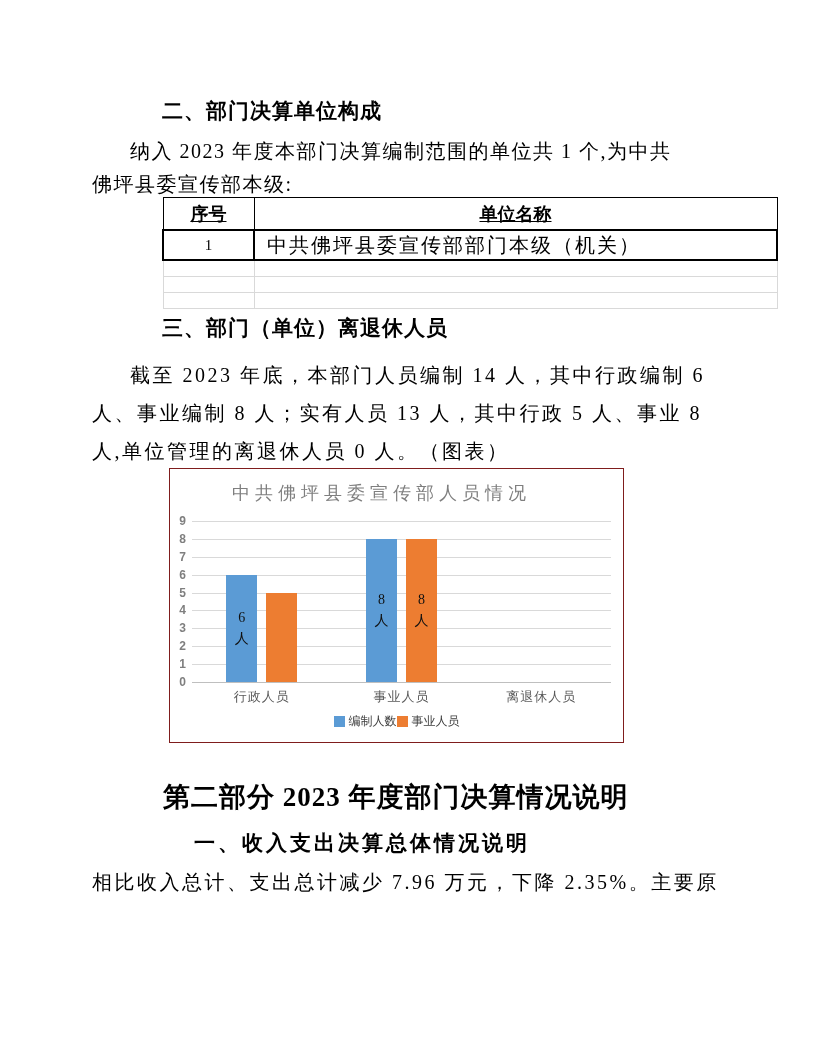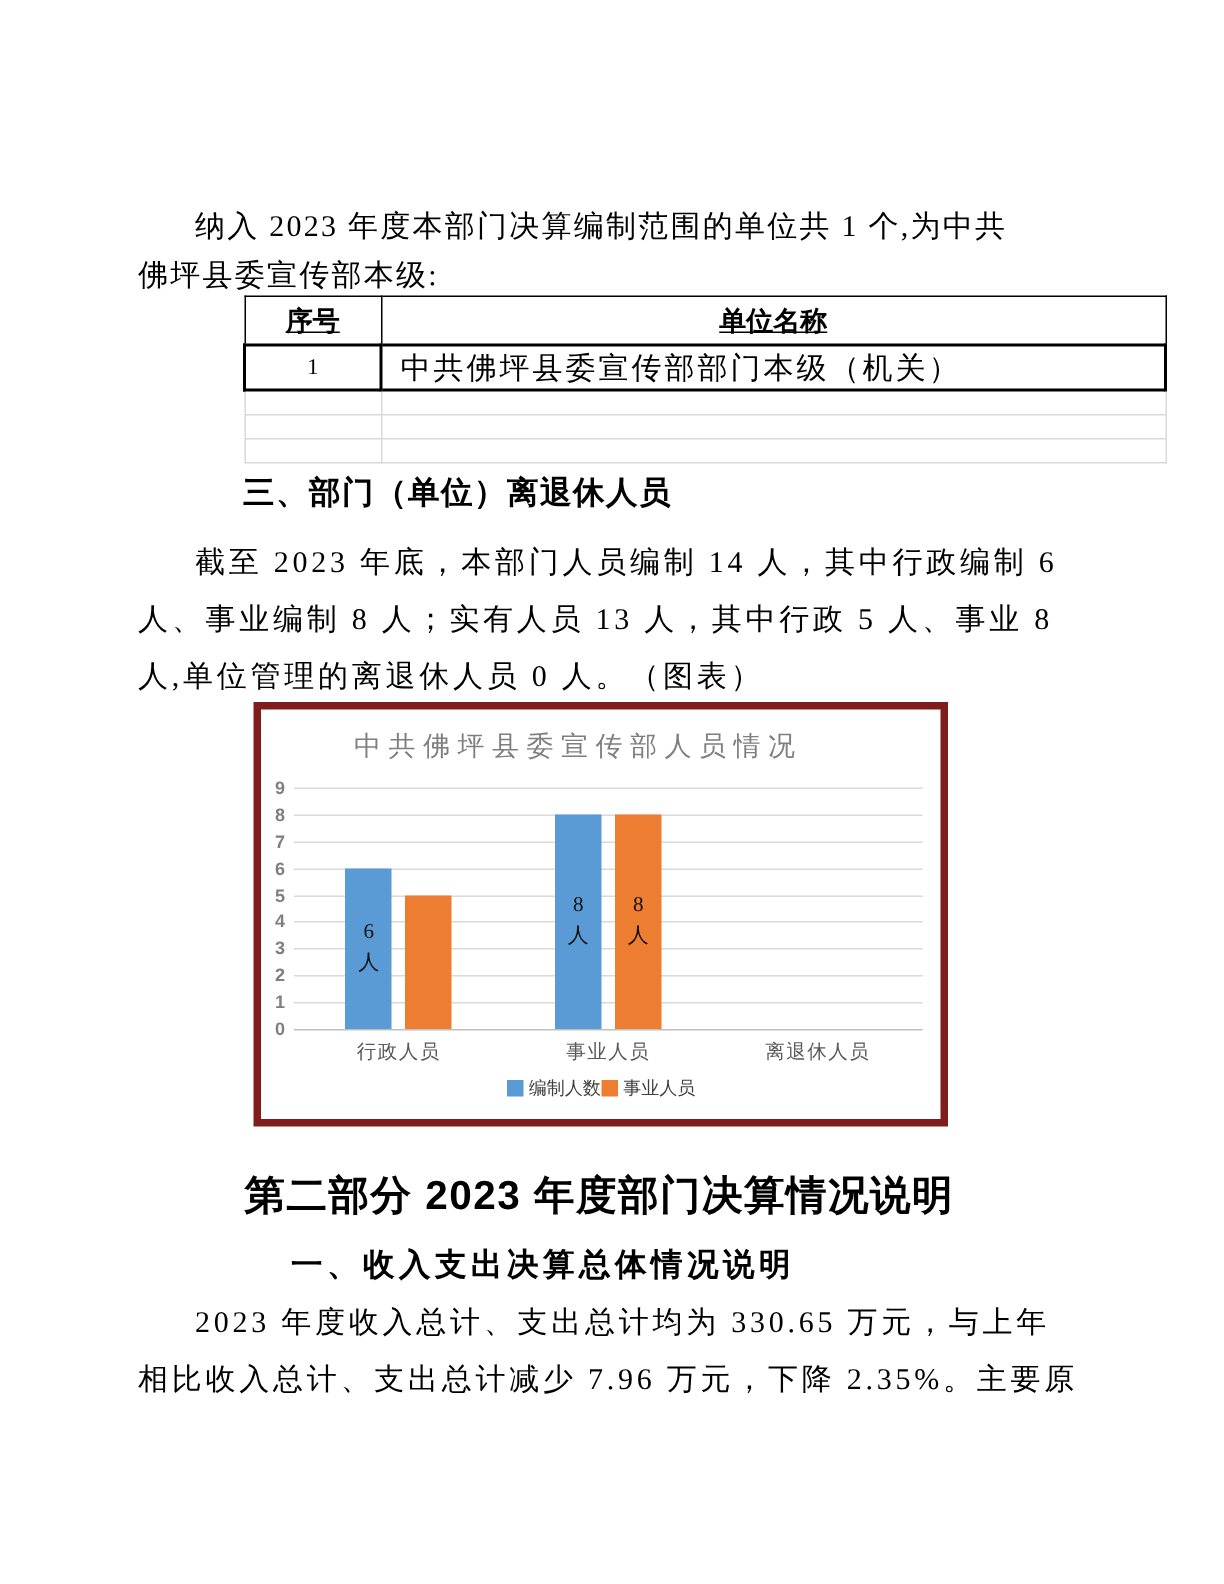--- a/index.html
+++ b/index.html
@@ -19,21 +19,21 @@
     font-size:21px;
     letter-spacing:1px;
     color:#000;
     white-space:nowrap;
   }
   .h-big{
     position:absolute;
     font-weight:700;
     font-size:27px;
     letter-spacing:1px;
-    font-family:Liberation Sans, sans-serif;
+    font-family:Liberation Serif, serif;
     white-space:nowrap;
   }
   
   .para{
     position:absolute;
     width:648px;
     font-size:20px;
     line-height:33px;
     letter-spacing:1.5px;
   }
@@ -72,21 +72,21 @@
   tr.empty-row td{
     border:1px solid #d9d9d9;
     height:15px;
   }
   
   .chart{
     position:absolute;
     left:169px;top:468px;
     width:453px;height:273px;
     background:#fff;
-    border:5px solid #7f1d1d;
+    border:1px solid #7f1d1d;
     font-family:"Liberation Sans","DejaVu Sans",sans-serif;
   }
   .chart-title{
     position:absolute;
     top:12px;left:0;right:30px;
     text-align:center;
     font-size:18px;
     letter-spacing:5px;
     color:#7f7f7f;
     white-space:nowrap;
@@ -141,20 +141,21 @@
     font-size:12px;color:#404040;
   }
   .legend-item{display:flex;align-items:center;gap:4px;}
   .legend-swatch{width:11px;height:11px;display:inline-block;}
 </style>
 </head>
 <body>
 
 <div class="page">
 
+  <div class="h-hei" style="left:162px;top:97px;">二、部门决算单位构成</div>
 
   <div class="para" style="left:92px;top:135px;">
     <div class="indent">纳入 2023 年度本部门决算编制范围的单位共 1 个,为中共</div>
     <div>佛坪县委宣传部本级:</div>
   </div>
 
   <table class="units">
     <colgroup>
         <col class="c-no">
         <col>
@@ -252,17 +253,16 @@
           <span>事业人员</span>
         </div>
       </div>
   </div>
 
   <div class="h-big" style="left:163px;top:779px;">第二部分 2023 年度部门决算情况说明</div>
 
   <div class="h-hei" style="left:163px;top:829px;letter-spacing:3px;margin-left:31px;">一、收入支出决算总体情况说明</div>
 
   <div class="para wide" style="left:92px;top:863px;">
-    <div class="indent">2023 年度收入总计、支出总计均为 330.65 万元，与上年</div>
     <div>相比收入总计、支出总计减少 7.96 万元，下降 2.35%。主要原</div>
   </div>
 
 </div>
 
 </body></html>

